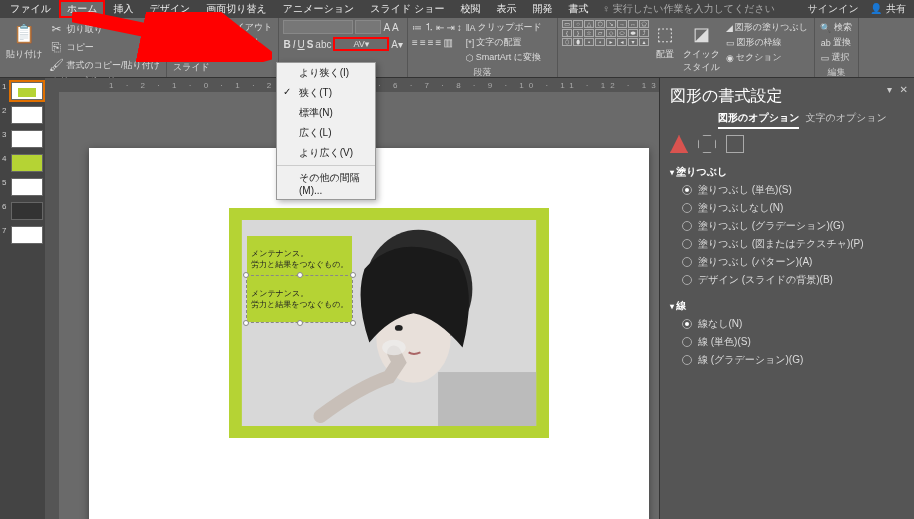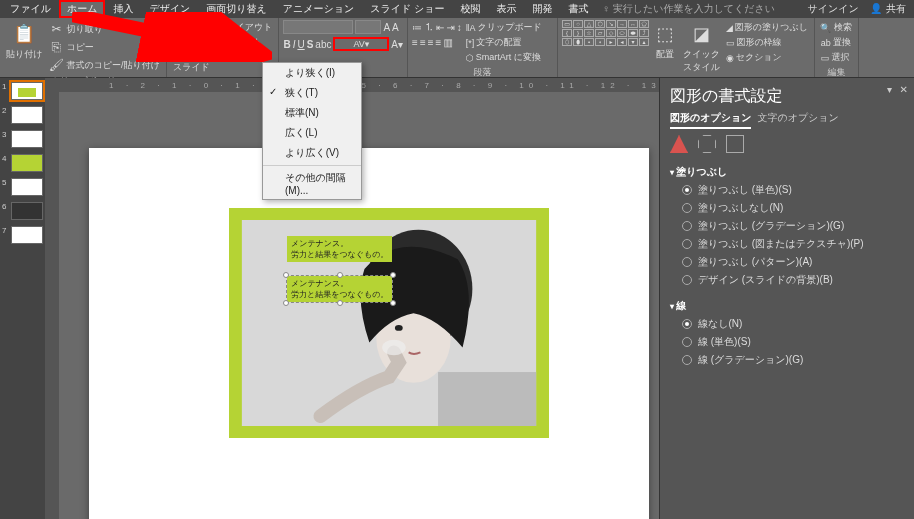--- a/index.html
+++ b/index.html
@@ -21,21 +21,21 @@
 .group-label { text-align: center; font-size: 9px; color: #ccc; padding-top: 1px; }
 .btn { display: flex; flex-direction: column; align-items: center; padding: 2px; gap: 2px; font-size: 9px; }
 .btn-sm { display: flex; align-items: center; gap: 2px; font-size: 9px; padding: 1px 2px; white-space: nowrap; }
 .icon { width: 16px; height: 16px; display: inline-flex; align-items: center; justify-content: center; font-size: 12px; }
 .icon-lg { width: 24px; height: 24px; font-size: 18px; }
 .stack { display: flex; flex-direction: column; gap: 0; }
 .row { display: flex; gap: 2px; align-items: center; }
 .av-box { border: 2px solid red; padding: 0 18px; display: inline-flex; align-items: center; font-size: 9px; }
 
 
-.dropdown { position: absolute; left: 262px; top: 62px; width: 100px; background: #f0f0f0; color: #222; border: 1px solid #999; box-shadow: 2px 2px 6px rgba(0,0,0,.3); z-index: 50; font-size: 10px; }
+.dropdown { position: absolute; left: 276px; top: 62px; width: 100px; background: #f0f0f0; color: #222; border: 1px solid #999; box-shadow: 2px 2px 6px rgba(0,0,0,.3); z-index: 50; font-size: 10px; }
 .dropdown-item { padding: 3px 8px 3px 22px; position: relative; }
 .dropdown-item.checked::before { content: "✓"; position: absolute; left: 6px; }
 .dropdown-sep { height: 1px; background: #ccc; margin: 2px 0; }
 
 
 .ruler-h { height: 14px; background: #555; color: #aaa; font-size: 8px; display: flex; align-items: center; padding-left: 50px; letter-spacing: 5px; white-space: nowrap; overflow: hidden; }
 
 
 .main { display: flex; height: calc(519px - 18px - 60px); }
 .thumbs { width: 45px; background: #444; padding: 4px 3px; display: flex; flex-direction: column; gap: 6px; }
@@ -46,31 +46,31 @@
 .thumb-img.green { background: #b5d334; }
 .thumb-img.dark { background: #333; }
 
 .ruler-v { width: 14px; background: #555; }
 
 .canvas-wrap { flex: 1; background: #6a6a6a; overflow: hidden; position: relative; }
 .slide { position: absolute; left: 30px; top: 70px; width: 560px; height: 400px; background: #fff; box-shadow: 0 2px 8px rgba(0,0,0,.4); }
 .slide-inner { position: absolute; left: 140px; top: 60px; width: 320px; height: 230px; background: #b5d334; }
 .photo { position: absolute; left: 12px; top: 12px; right: 12px; bottom: 12px; overflow: hidden; }
 .photo svg { width: 100%; height: 100%; }
-.textbox { position: absolute; background: #b5d334; padding: 2px 4px; font-size: 8px; color: #222; margin-left: 40px; }
+.textbox { position: absolute; background: #b5d334; padding: 12px 4px; font-size: 8px; color: #222; }
 .textbox.sel { outline: 1px dashed #888; }
 .handle { position: absolute; width: 6px; height: 6px; background: #fff; border: 1px solid #888; border-radius: 50%; }
 
 
 .pane { width: 255px; background: #555; border-left: 1px solid #333; padding: 8px 10px; position: relative; }
 .pane-title { font-size: 16px; color: #fff; margin-bottom: 4px; }
 .pane-close { position: absolute; right: 6px; top: 6px; color: #ccc; cursor: pointer; }
 .pane-tabs { display: flex; gap: 6px; font-size: 10px; margin-bottom: 6px; }
 .pane-tab { color: #ccc; padding-bottom: 2px; }
-.pane-tab.active { color: #fff; border-bottom: 2px solid #fff; font-weight: bold; }
+.pane-tab.active { color: #fff; border-bottom: 2px solid #fff; font-weight: bold; margin-left: 48px; }
 .pane-icons { display: flex; gap: 10px; margin: 6px 0 10px; }
 .pane-icon { width: 18px; height: 18px; border: 1px solid #aaa; }
 .pane-icon.active { background: #d9534f; border-color: #d9534f; }
 .section { margin-bottom: 8px; }
 .section-h { font-size: 10px; font-weight: bold; color: #fff; padding: 2px 0; }
 .section-h::before { content: "▾ "; font-size: 8px; }
 .opt { display: flex; align-items: center; gap: 6px; padding: 2px 0 2px 12px; font-size: 10px; color: #ddd; }
 .radio { width: 10px; height: 10px; border: 1px solid #aaa; border-radius: 50%; display: inline-block; position: relative; }
 .radio.on::after { content: ""; position: absolute; inset: 2px; background: #fff; border-radius: 50%; }
 

